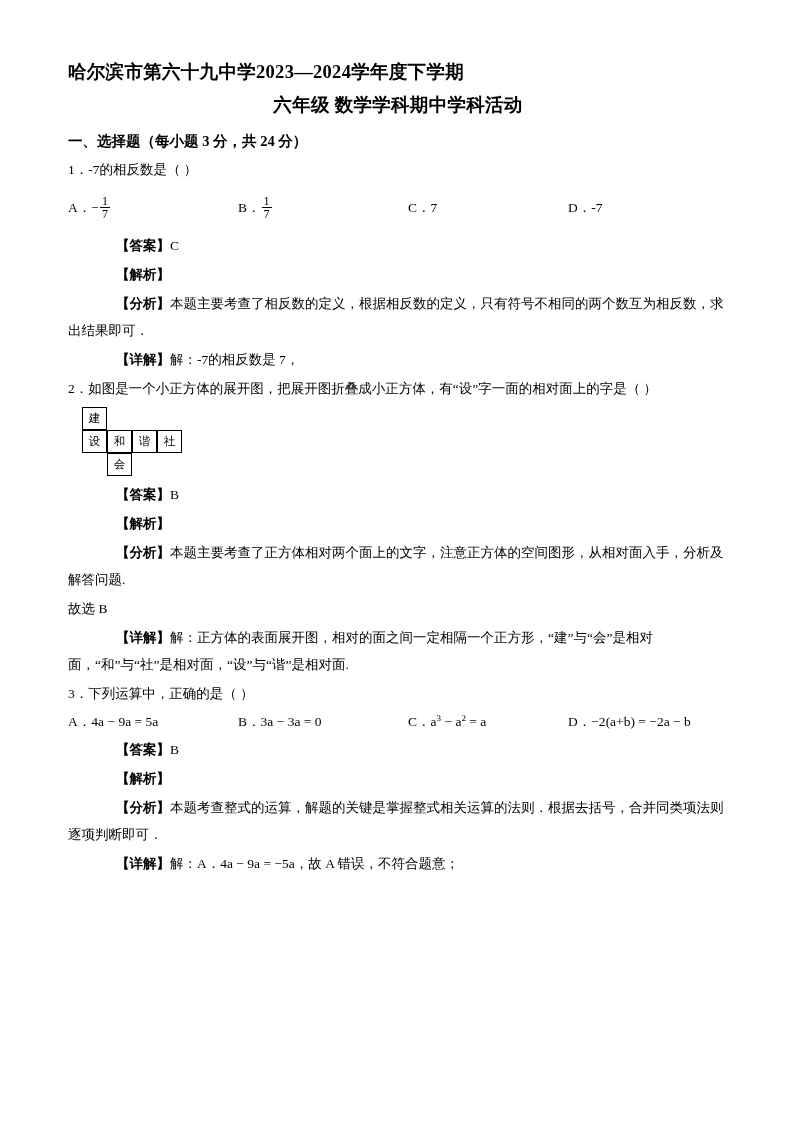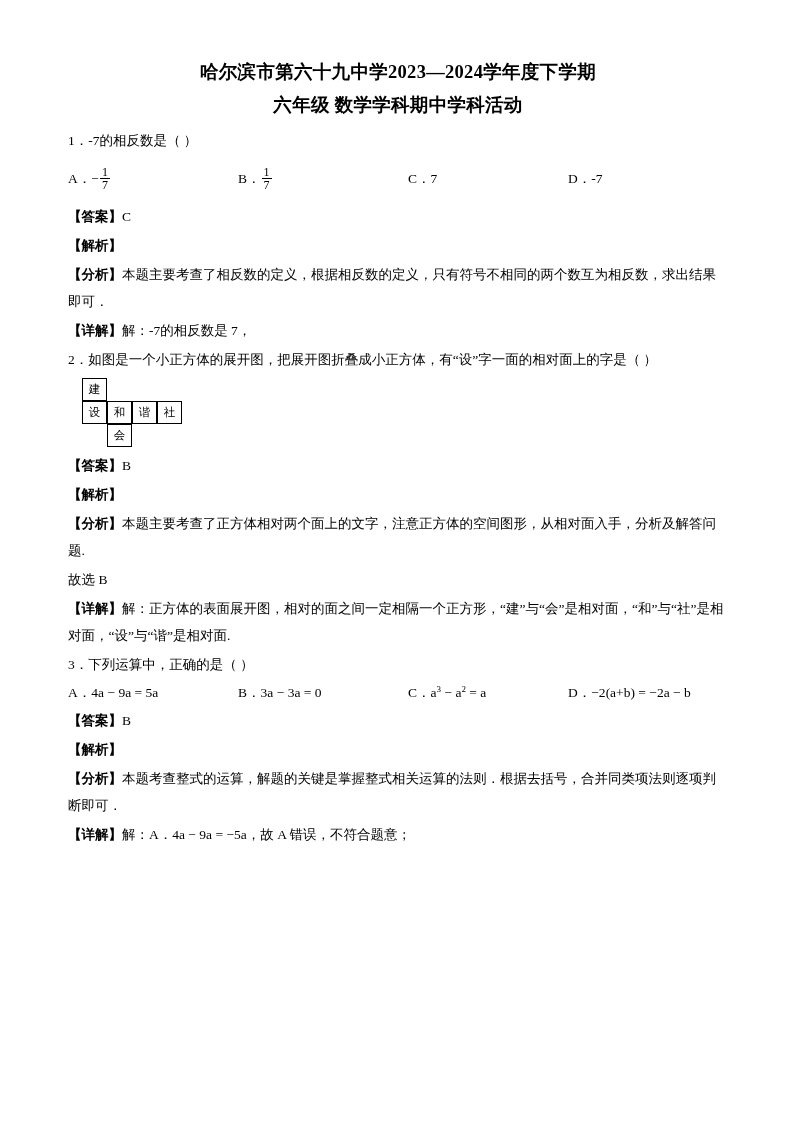--- a/index.html
+++ b/index.html
@@ -22,21 +22,21 @@
     padding: 0;
     box-sizing: border-box;
   }
   .content {
     position: absolute;
     left: 68px;
     top: 56px;
     width: 660px;
   }
   .doc-title {
-    text-align: center;
+    text-align: left;
     font-weight: bold;
     font-size: 18.5px;
     line-height: 32px;
     letter-spacing: 0.3px;
   }
   .doc-subtitle {
     text-align: center;
     font-weight: bold;
     font-size: 18.5px;
     line-height: 34px;
@@ -54,20 +54,21 @@
     line-height: 25px;
     margin-top: 3px;
   }
   .para {
     font-size: 13.5px;
     line-height: 27px;
     margin-top: 2px;
   }
   .tag {
     font-weight: bold;
+    margin-left: 48px;
   }
   .options {
     position: relative;
     font-size: 13.5px;
     line-height: 24px;
     margin-top: 4px;
     height: 24px;
   }
   .options.tall {
     height: 44px;
@@ -134,20 +135,21 @@
 </style>
 </head>
 <body>
 
 <div class="page">
   <div class="content">
 
     <div class="doc-title">哈尔滨市第六十九中学2023—2024学年度下学期</div>
     <div class="doc-subtitle">六年级 数学学科期中学科活动</div>
 
+    <div class="section-head">一、选择题（每小题 3 分，共 24 分）</div>
 
     <div class="q-line">1．-7的相反数是（    ）</div>
 
     <div class="options tall">
       <span class="opt a">
         <span>A．</span><span>−</span><span class="frac"><span class="num">1</span><span class="den">7</span></span>
       </span>
       <span class="opt b">
         <span>B．</span><span class="frac"><span class="num">1</span><span class="den">7</span></span>
       </span>

